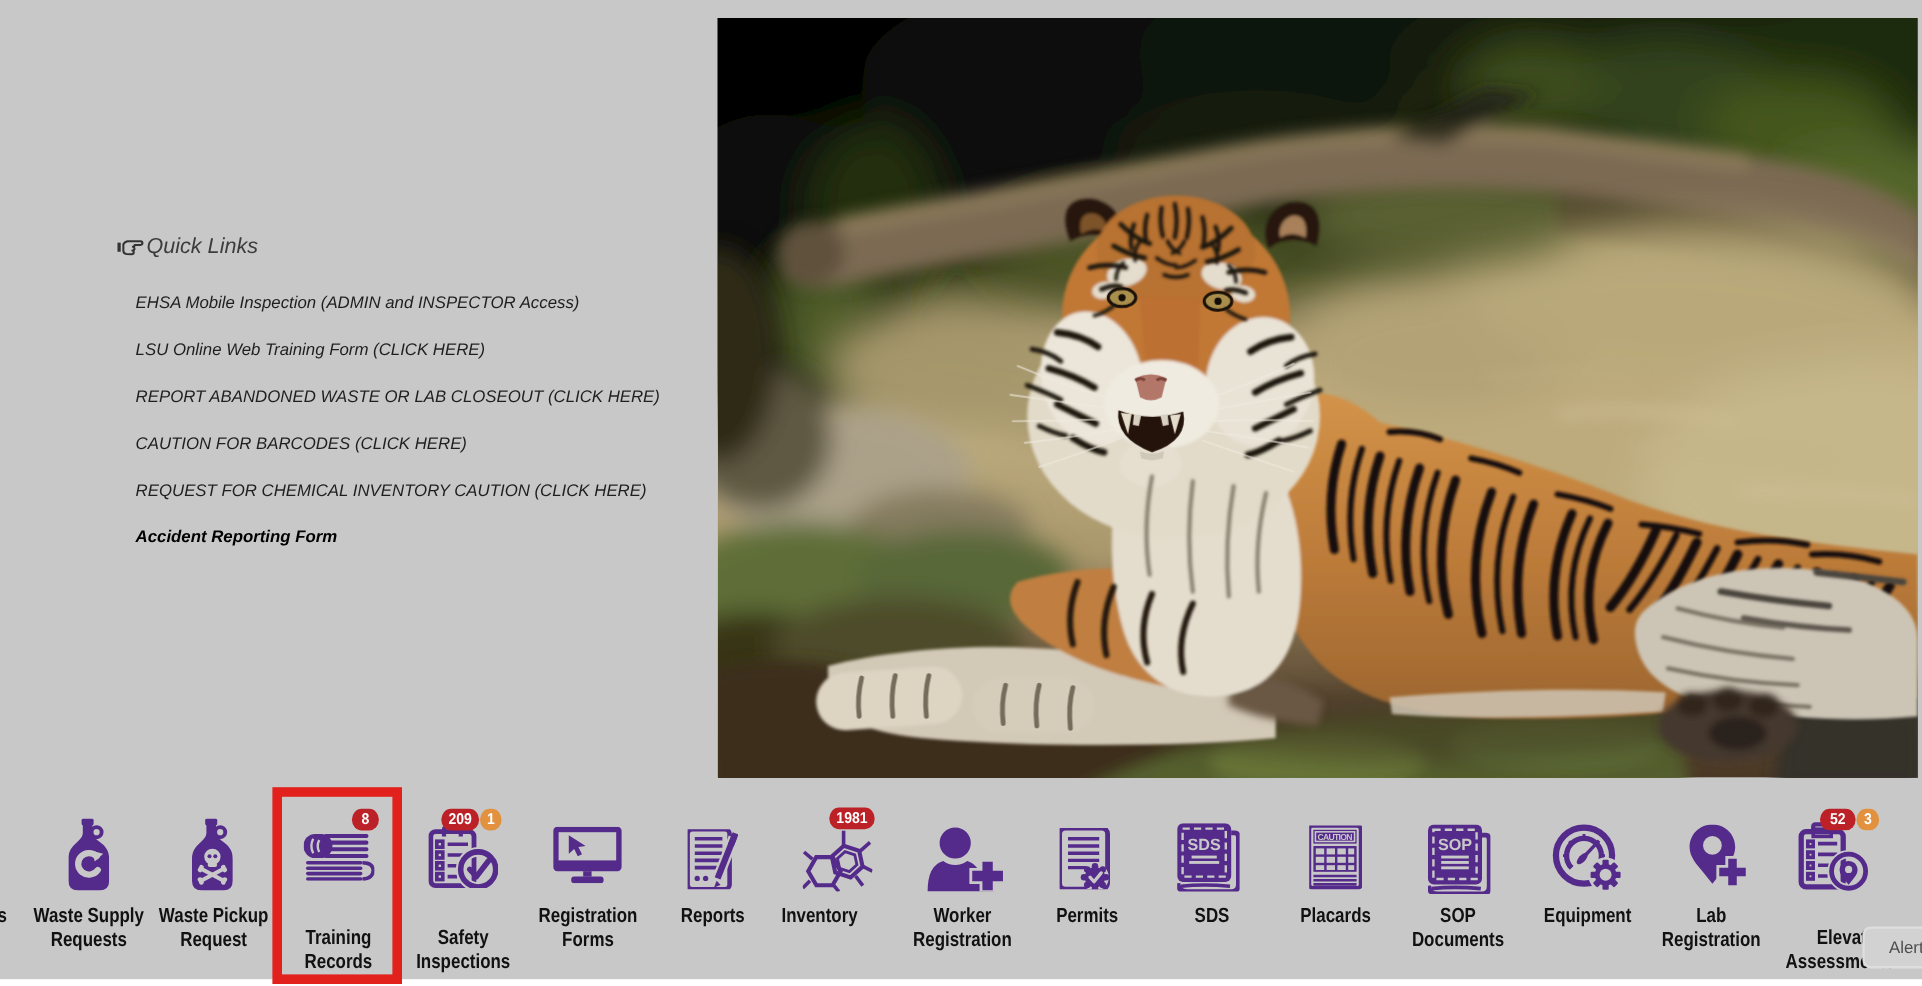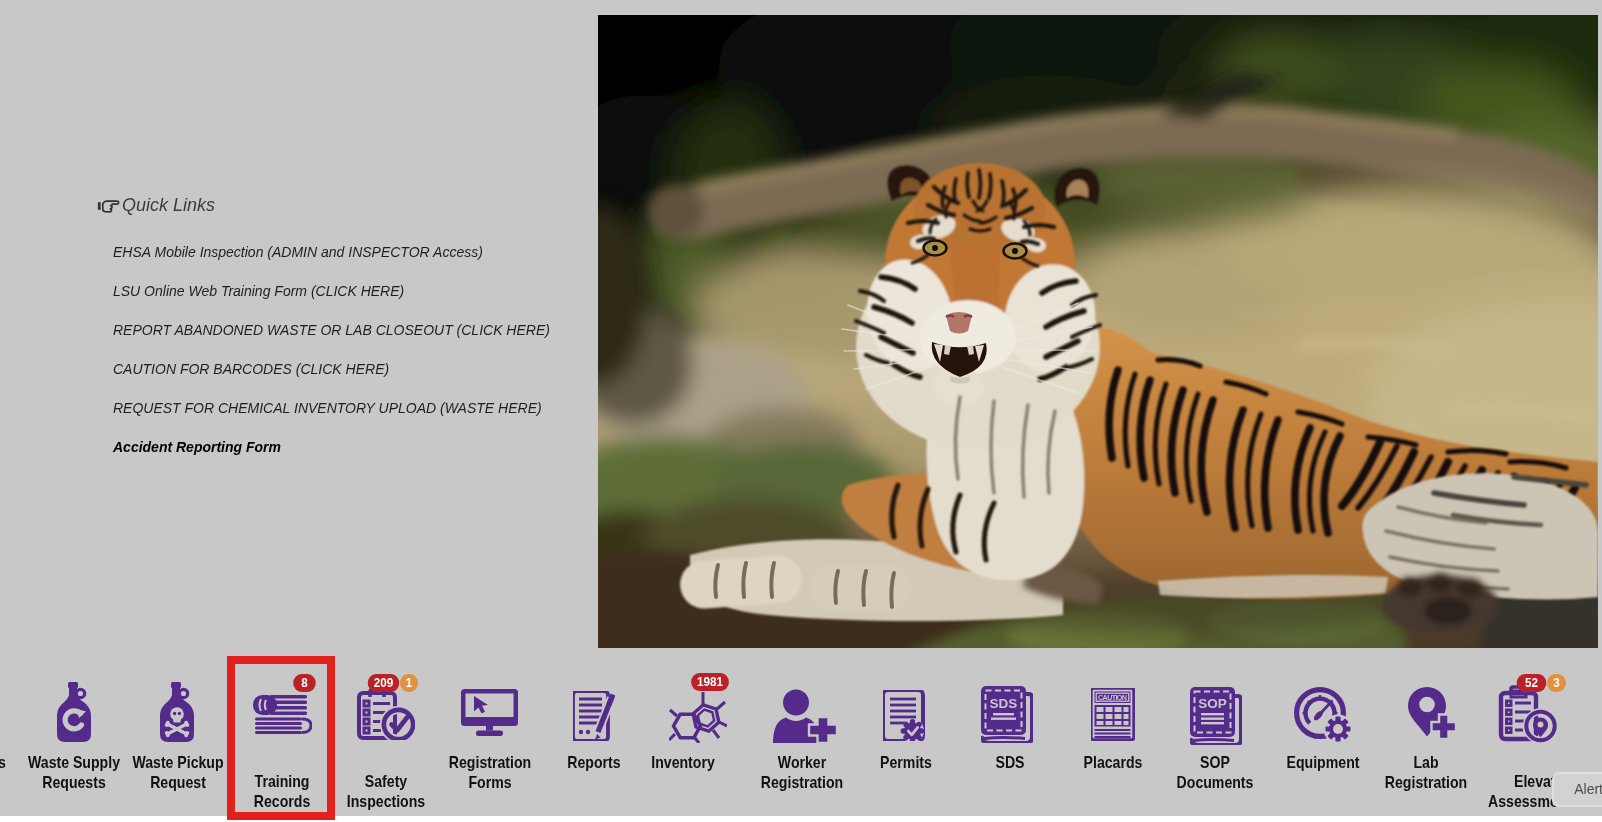--- a/index.html
+++ b/index.html
@@ -306,21 +306,21 @@
 
 <svg style="position:absolute;left:97px;top:198px" width="23" height="16" viewBox="0 0 23 16">
  <rect x="0.9" y="4.2" width="2.7" height="7.6" fill="#333"></rect>
  <path d="M5.8,5.6 L5.8,11.2 Q5.8,13.4 8.4,13.6 L12.6,13.8 Q14.5,13.8 14.5,12.2 Q14.5,11 13.3,10.8 Q15.1,10.7 15.1,9.1 Q15.1,7.8 13.7,7.6 Q15.2,7.5 15.2,6.1 L20.2,6.1 Q21.7,6 21.7,4.6 Q21.7,3.2 20.2,3.1 L9.6,3.1 Q7.2,3.2 5.8,5.6 Z" fill="none" stroke="#333" stroke-width="1.7" stroke-linejoin="round"></path>
 </svg>
 <div class="ql-head">Quick Links</div>
 <div class="ql" style="top:228px">EHSA Mobile Inspection (ADMIN and INSPECTOR Access)</div>
 <div class="ql" style="top:267px">LSU Online Web Training Form (CLICK HERE)</div>
 <div class="ql" style="top:306px">REPORT ABANDONED WASTE OR LAB CLOSEOUT (CLICK HERE)</div>
 <div class="ql" style="top:345px">CAUTION FOR BARCODES (CLICK HERE)</div>
-<div class="ql" style="top:384px">REQUEST FOR CHEMICAL INVENTORY UPLOAD (WASTE HERE)</div>
+<div class="ql" style="top:384px">REQUEST FOR CHEMICAL INVENTORY CAUTION (CLICK HERE)</div>
 <div class="ql" style="top:423px;font-weight:bold;color:#000;">Accident Reporting Form</div>
 <div id="icons">
 <svg class="icon" style="left:57px;top:682px" width="34" height="60" viewBox="0 0 34 60">
         <rect x="11" y="0" width="10" height="6" rx="1.5" fill="#542a8a"></rect>
 <rect x="12" y="4" width="8" height="10" fill="#542a8a"></rect>
 <circle cx="23.5" cy="11.5" r="4.2" fill="none" stroke="#542a8a" stroke-width="3.2"></circle>
 <path d="M12,13 L20,13 C21,17 26,19 29,22 C32.5,25.5 34,29 34,34 L34,52 Q34,60 26,60 L8,60 Q0,60 0,52 L0,34 C0,29 1.5,25.5 5,22 C8,19 11,17 12,13 Z" fill="#542a8a"></path>
 <path d="M23.5,31.5 A9,9 0 1 0 24.5,43" fill="none" stroke="#c8c8c8" stroke-width="5.2" stroke-linecap="round"></path>
 <path d="M19.5,27 L29,29.5 L22,36 Z" fill="#c8c8c8"></path>
       </svg>

